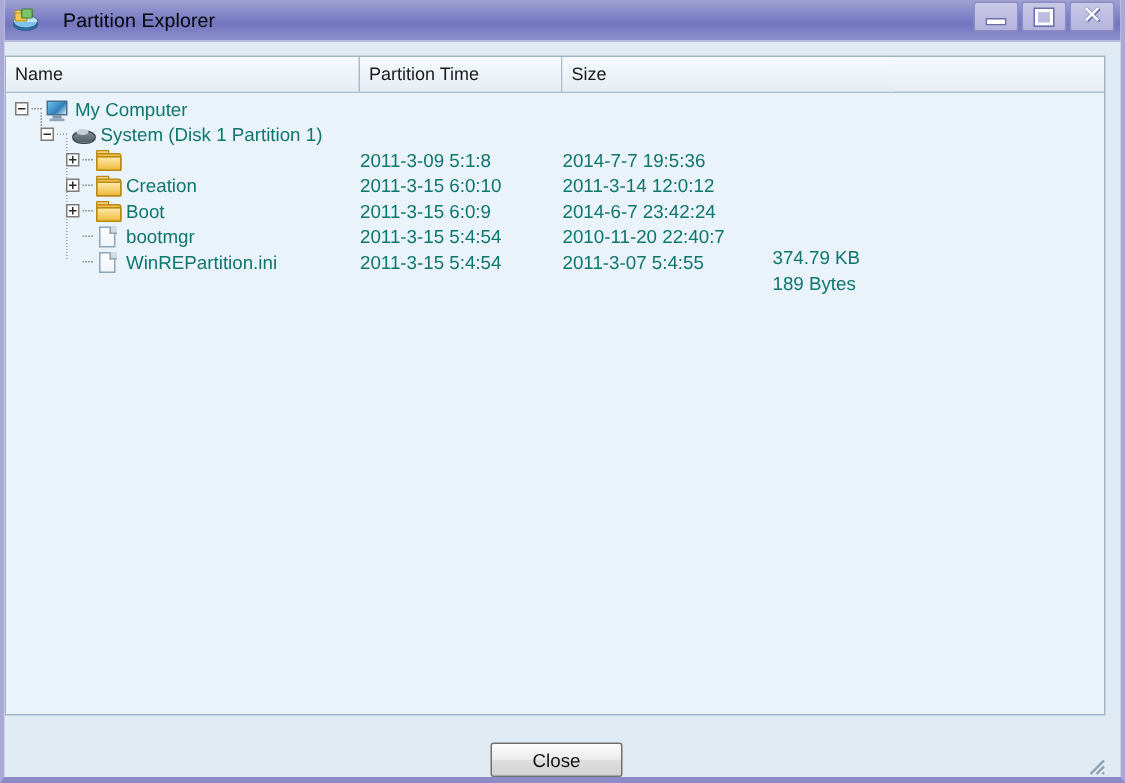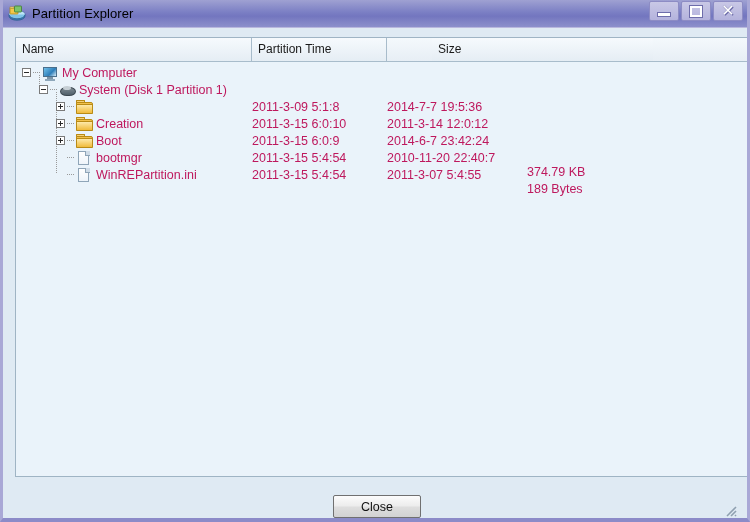--- a/index.html
+++ b/index.html
@@ -30,20 +30,21 @@
 
   
   .titlebar {
     position: relative;
     height: 28px;
     background: linear-gradient(to bottom, #9fa1d2 0%, #7b7fc4 45%, #7376bf 60%, #8d90cb 100%);
     border-bottom: 1px solid #b9b8dd;
     display: flex;
     align-items: center;
     box-sizing: border-box;
+    gap: 10px;
   }
   .title-icon {
     width: 18px;
     height: 18px;
     margin-left: 5px;
     margin-right: 6px;
     position: relative;
     flex: 0 0 auto;
   }
   .title-text {
@@ -95,21 +96,21 @@
     font-family: "Liberation Sans", sans-serif;
     text-shadow: 0 0 1px #5b5a96, 1px 1px 0 #6e6dab;
   }
 
   
   .client {
     position: relative;
     height: 490px;
     background: #dfeaf3;
     box-sizing: border-box;
-    padding: 9px 8px 0 12px;
+    padding: 9px 8px 0 0;
   }
 
   
   .listview {
     position: relative;
     width: 734px;
     height: 440px;
     box-sizing: border-box;
     border: 1px solid #9fb4c4;
     background: #eaf3fa;
@@ -128,36 +129,36 @@
     font-size: 12px;
     color: #1a1a1a;
     padding: 4px 0 0 6px;
     background: linear-gradient(to bottom, #f6fafd 0%, #e5edf4 100%);
     white-space: nowrap;
     overflow: hidden;
   }
   .lv-col.c0 { width: 236px; }
   .lv-col.c1 { width: 135px; }
   .lv-col.c2 { width: 140px; }
-  .lv-col.c3 { width: 221px; border-right: none; margin-left: 45px; }
+  .lv-col.c3 { width: 221px; border-right: none; }
 
   .lv-body {
     position: relative;
     height: 414px;
     background: #eaf3fa;
   }
 
   
   .row {
     position: relative;
     display: flex;
     height: 17px;
     align-items: center;
     font-size: 12.5px;
-    color: #be185d;
+    color: #0f766e;
     white-space: nowrap;
   }
   .cell-name {
     width: 236px;
     display: flex;
     align-items: center;
     box-sizing: border-box;
     overflow: hidden;
   }
   .cell-ctime { width: 135px; box-sizing: border-box; }

